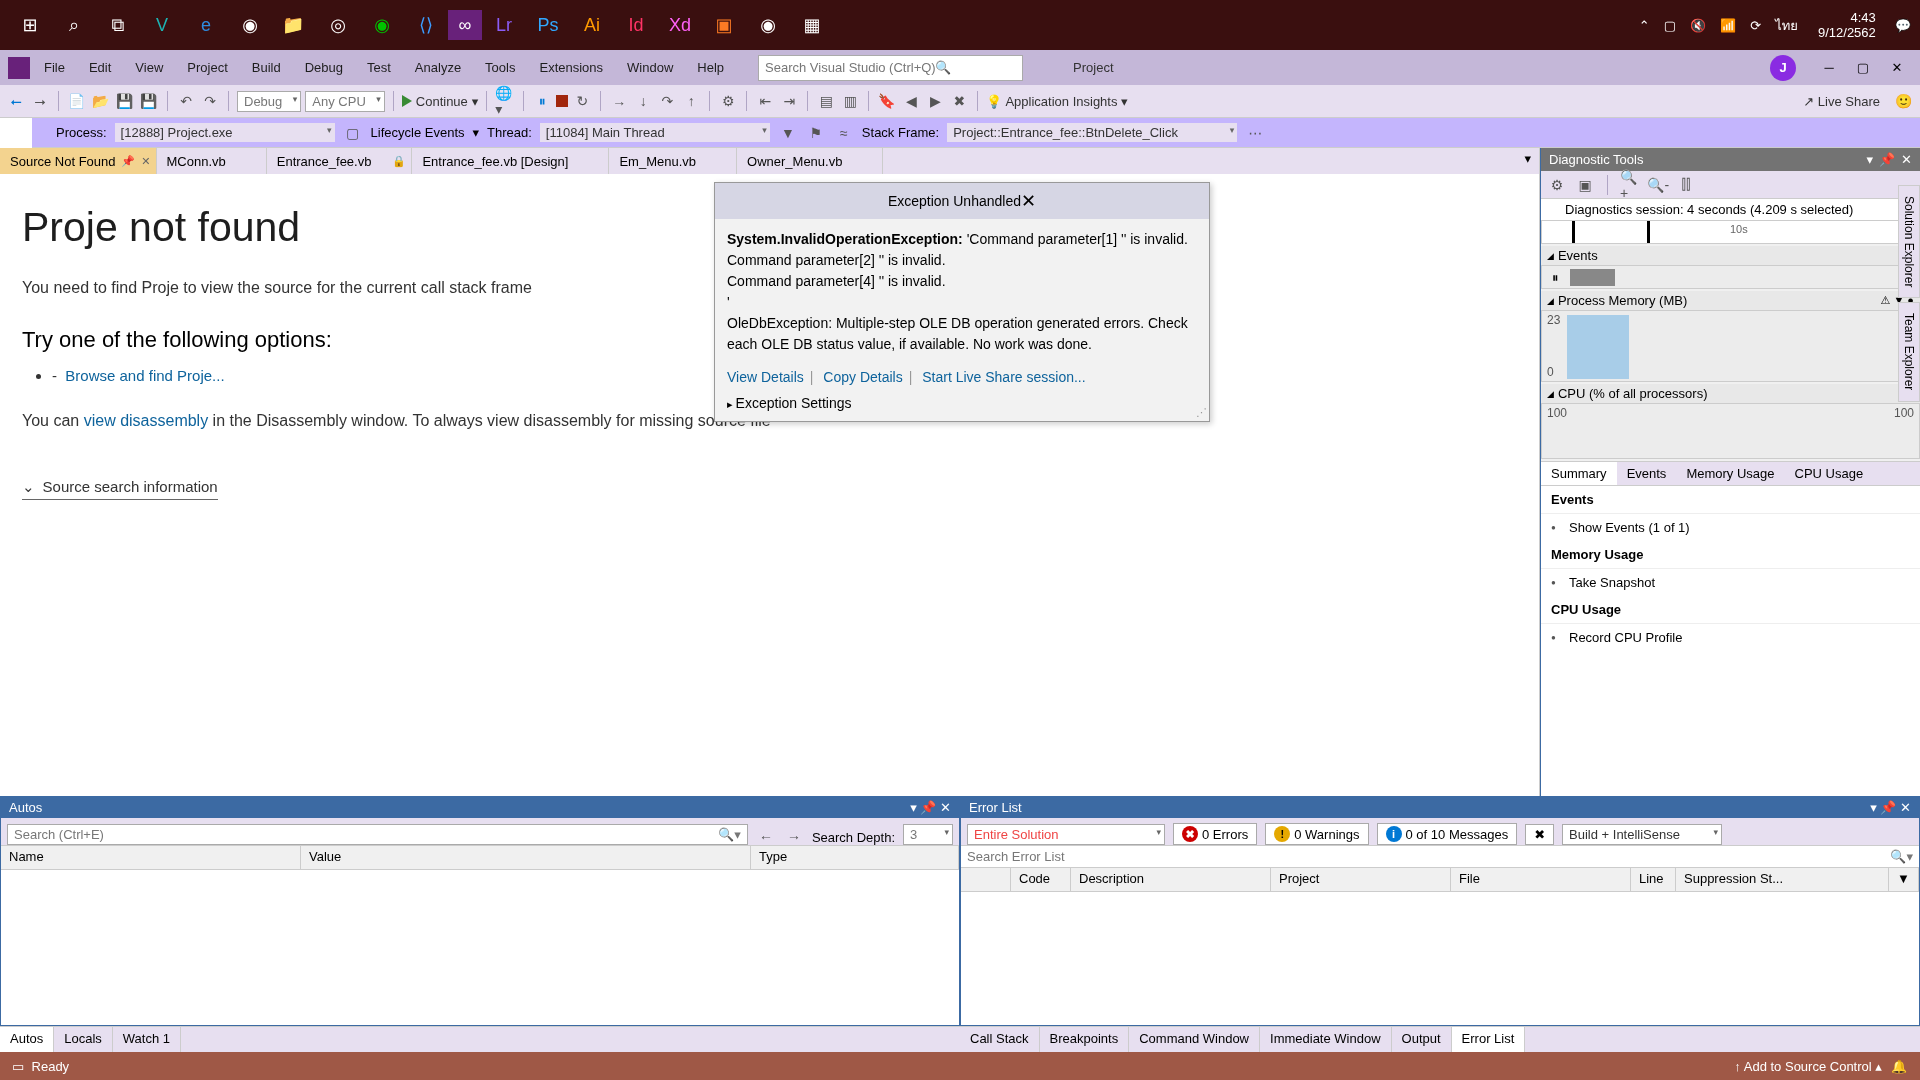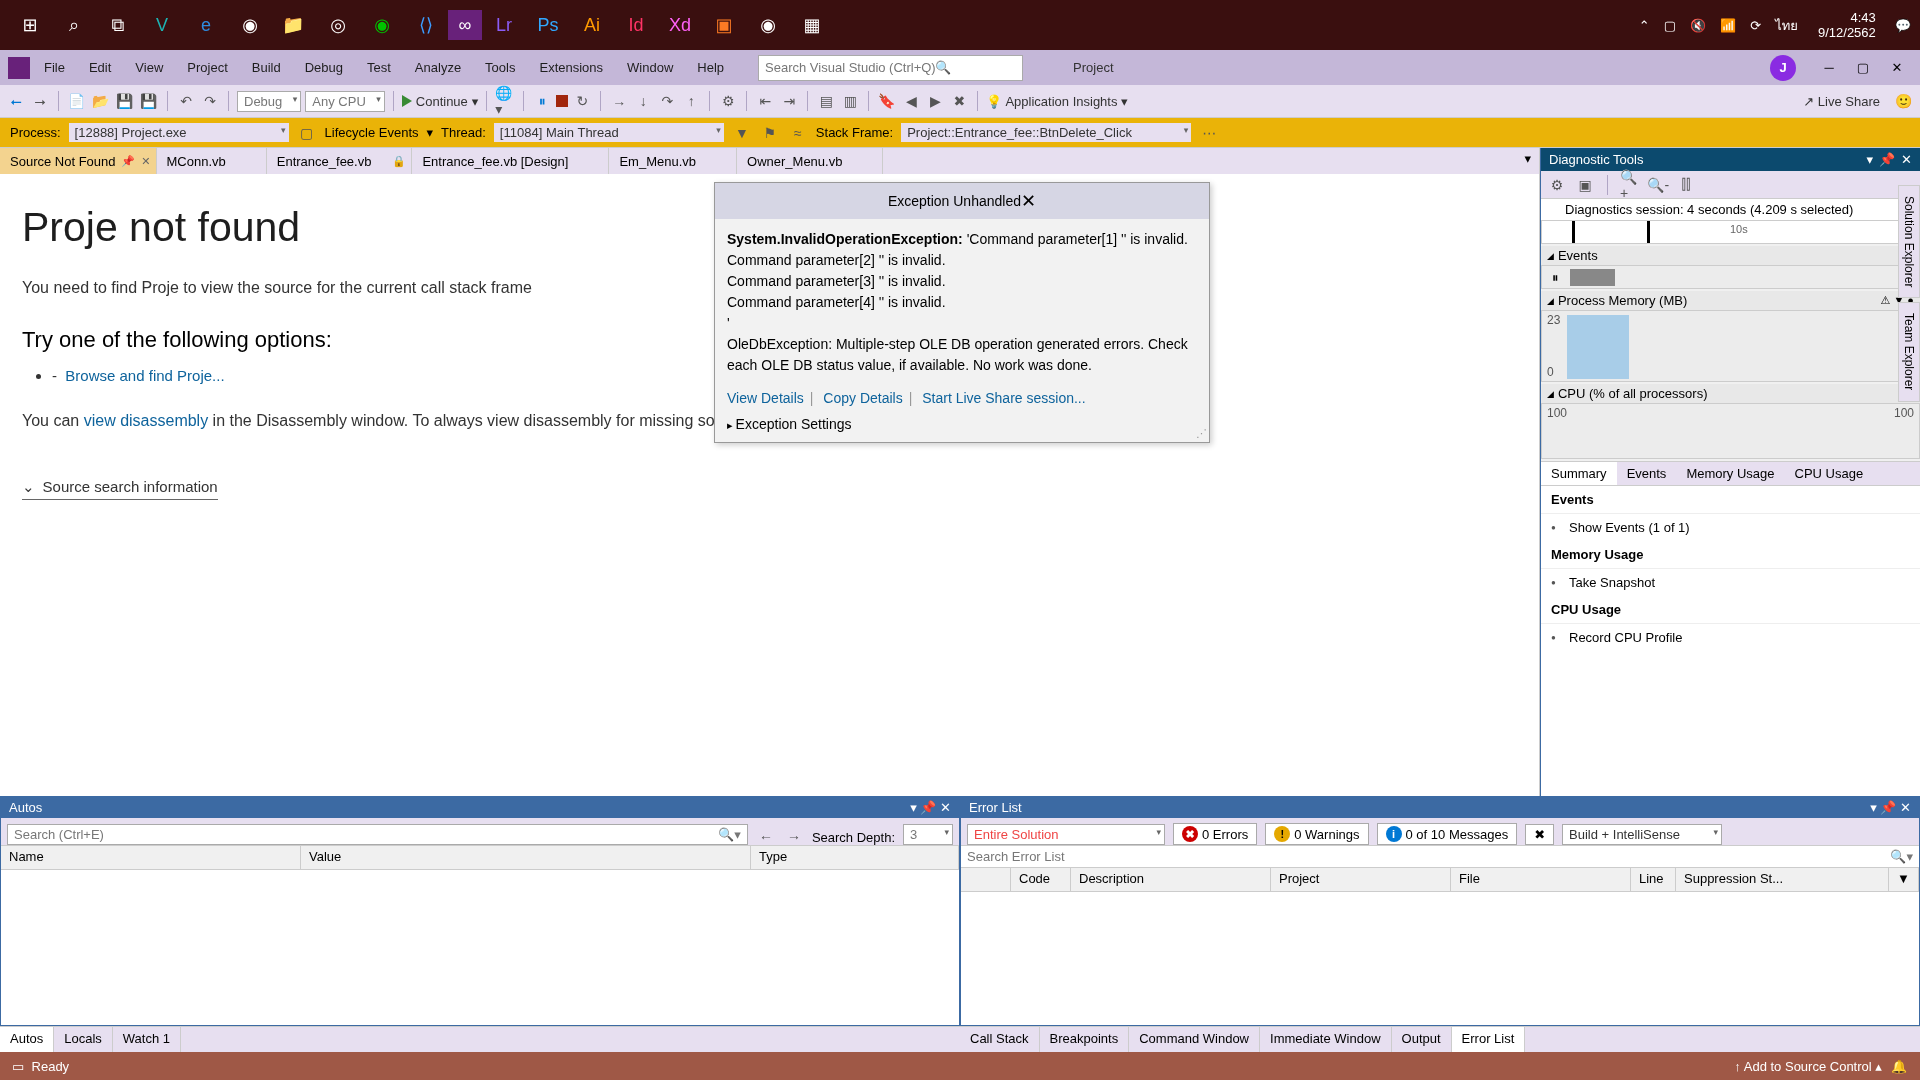--- a/index.html
+++ b/index.html
@@ -26,21 +26,21 @@
 .tb-sep { width: 1px; height: 20px; background: #b0a5c5; margin: 0 4px; }
 .tb-combo { background: #fff; border: 1px solid #aaa; padding: 2px 18px 2px 6px; color: #777; position: relative; }
 .tb-combo::after { content: "▾"; position: absolute; right: 3px; font-size: 9px; color: #666; }
 .tb-combo.dark { background: #e7dff0; border: none; color: #333; }
 .continue-btn { display: flex; align-items: center; gap: 4px; }
 .green-play { width: 0; height: 0; border-left: 10px solid #388a34; border-top: 6px solid transparent; border-bottom: 6px solid transparent; }
 .red-sq { width: 12px; height: 12px; background: #a1260d; }
 .tb-icon-sm { width: 20px; height: 20px; display: inline-flex; align-items: center; justify-content: center; font-size: 14px; color: #555; }
 
 
-.vs-toolbar2 { height: 30px; background: #eab308; display: flex; align-items: center; padding: 0 10px; gap: 8px; border-bottom: 1px solid #ccc; font-size: 13px; }
+.vs-toolbar2 { height: 30px; background: #c4b5fd; display: flex; align-items: center; padding: 0 24px; gap: 8px; border-bottom: 1px solid #ccc; font-size: 13px; margin-left: 32px; }
 
 
 .main-area { display: flex; height: calc(100% - 50px - 35px - 33px - 30px - 256px - 28px); }
 .editor-zone { flex: 1; display: flex; flex-direction: column; border-right: 1px solid #ccc; }
 
 
 .doc-tabs { height: 26px; background: #e7dff0; display: flex; align-items: stretch; }
 .doc-tab { padding: 3px 40px 3px 10px; font-size: 13px; border-right: 1px solid #ccc; display: flex; align-items: center; position: relative; }
 .doc-tab.active { background: #f3d38f; }
 .doc-tab .pin, .doc-tab .close { position: absolute; right: 5px; font-size: 11px; color: #666; }
@@ -63,21 +63,21 @@
 .exc-body { padding: 10px 12px; line-height: 1.5; }
 .exc-links { padding: 4px 12px 6px; }
 .exc-links .link { margin-right: 6px; }
 .exc-sep { color: #999; margin-right: 6px; }
 .exc-footer { padding: 4px 12px 10px; }
 .exc-footer::before { content: "▸ "; font-size: 11px; }
 .resize-grip { position: absolute; right: 2px; bottom: 2px; font-size: 11px; color: #999; }
 
 
 .diag-panel { width: 380px; background: #f0f0f0; display: flex; flex-direction: column; border-left: 1px solid #3c6aa3; }
-.panel-title { background: #0c4a6e; color: #fff; padding: 4px 8px; display: flex; justify-content: space-between; font-size: 13px; }
+.panel-title { background: #737373; color: #fff; padding: 4px 8px; display: flex; justify-content: space-between; font-size: 13px; }
 .panel-title .ctrls { display: flex; gap: 6px; }
 .diag-toolbar { height: 28px; background: #e7dff0; display: flex; align-items: center; padding: 0 6px; gap: 8px; border-bottom: 1px solid #ccc; }
 .diag-session { background: #fff; padding: 3px 24px; font-size: 13px; }
 .diag-timeline { height: 24px; background: #fff; border: 1px solid #ccc; margin: 0 0 2px; position: relative; }
 .diag-timeline .mark { position: absolute; width: 3px; height: 100%; background: #000; }
 .diag-timeline .lbl { position: absolute; left: 188px; top: 2px; font-size: 11px; color: #666; }
 .diag-section-h { padding: 2px 6px; font-size: 13px; background: #e8e8e8; display: flex; align-items: center; }
 .diag-section-h::before { content: "◢"; font-size: 9px; margin-right: 4px; }
 .diag-section-h .icons { margin-left: auto; font-size: 11px; }
 .diag-chart { height: 72px; background: #ececec; border: 1px solid #ccc; position: relative; margin-bottom: 2px; }
@@ -288,21 +288,20 @@
 
       
       <div class="exception-popup">
         <div class="exc-header">
           <span>Exception Unhandled</span>
           <span style="font-size:18px">✕</span>
         </div>
         <div class="exc-body">
           <div><b>System.InvalidOperationException:</b> <span>'Command parameter[1] '' is invalid.</span></div>
           <div>Command parameter[2] '' is invalid.</div>
-          <div>Command parameter[3] '' is invalid.</div>
           <div>Command parameter[4] '' is invalid.</div>
           <div>'</div>
           <div>OleDbException: Multiple-step OLE DB operation generated errors. Check each OLE DB status value, if available. No work was done.</div>
         </div>
         <div class="exc-links">
           <span class="link">View Details</span><span class="exc-sep">|</span>
           <span class="link">Copy Details</span><span class="exc-sep">|</span>
           <span class="link">Start Live Share session...</span>
         </div>
         <div class="exc-footer">Exception Settings</div>

